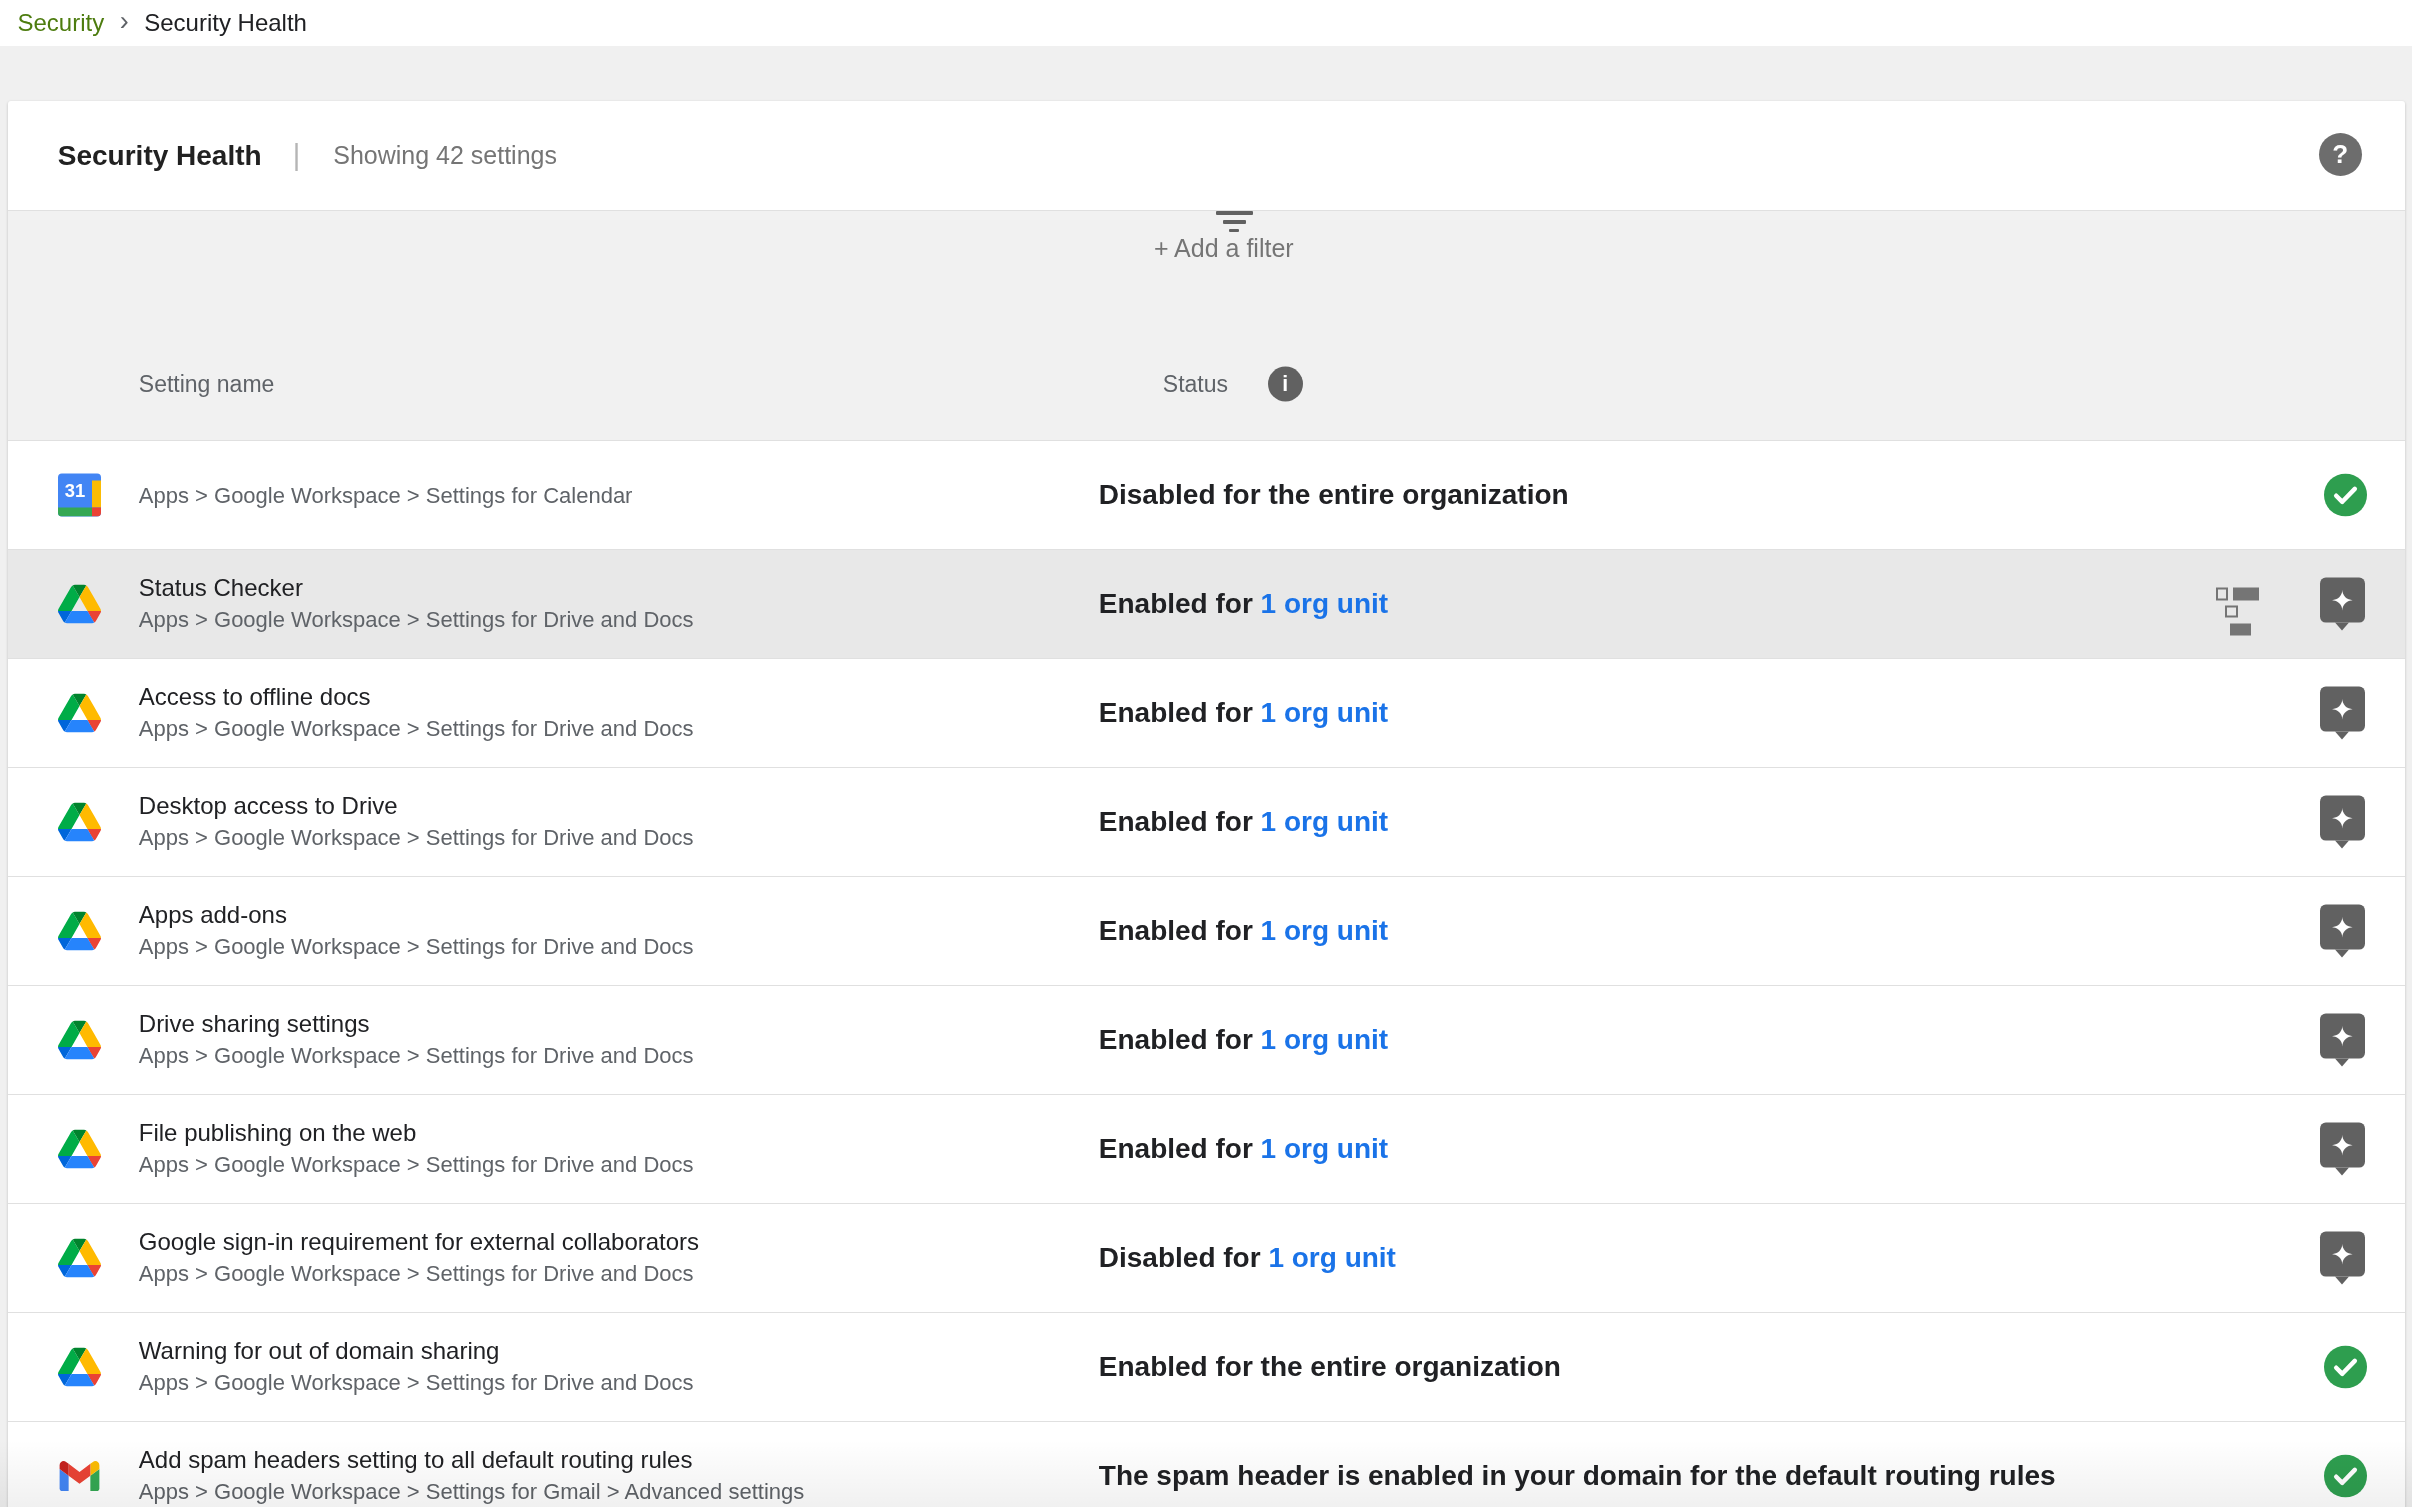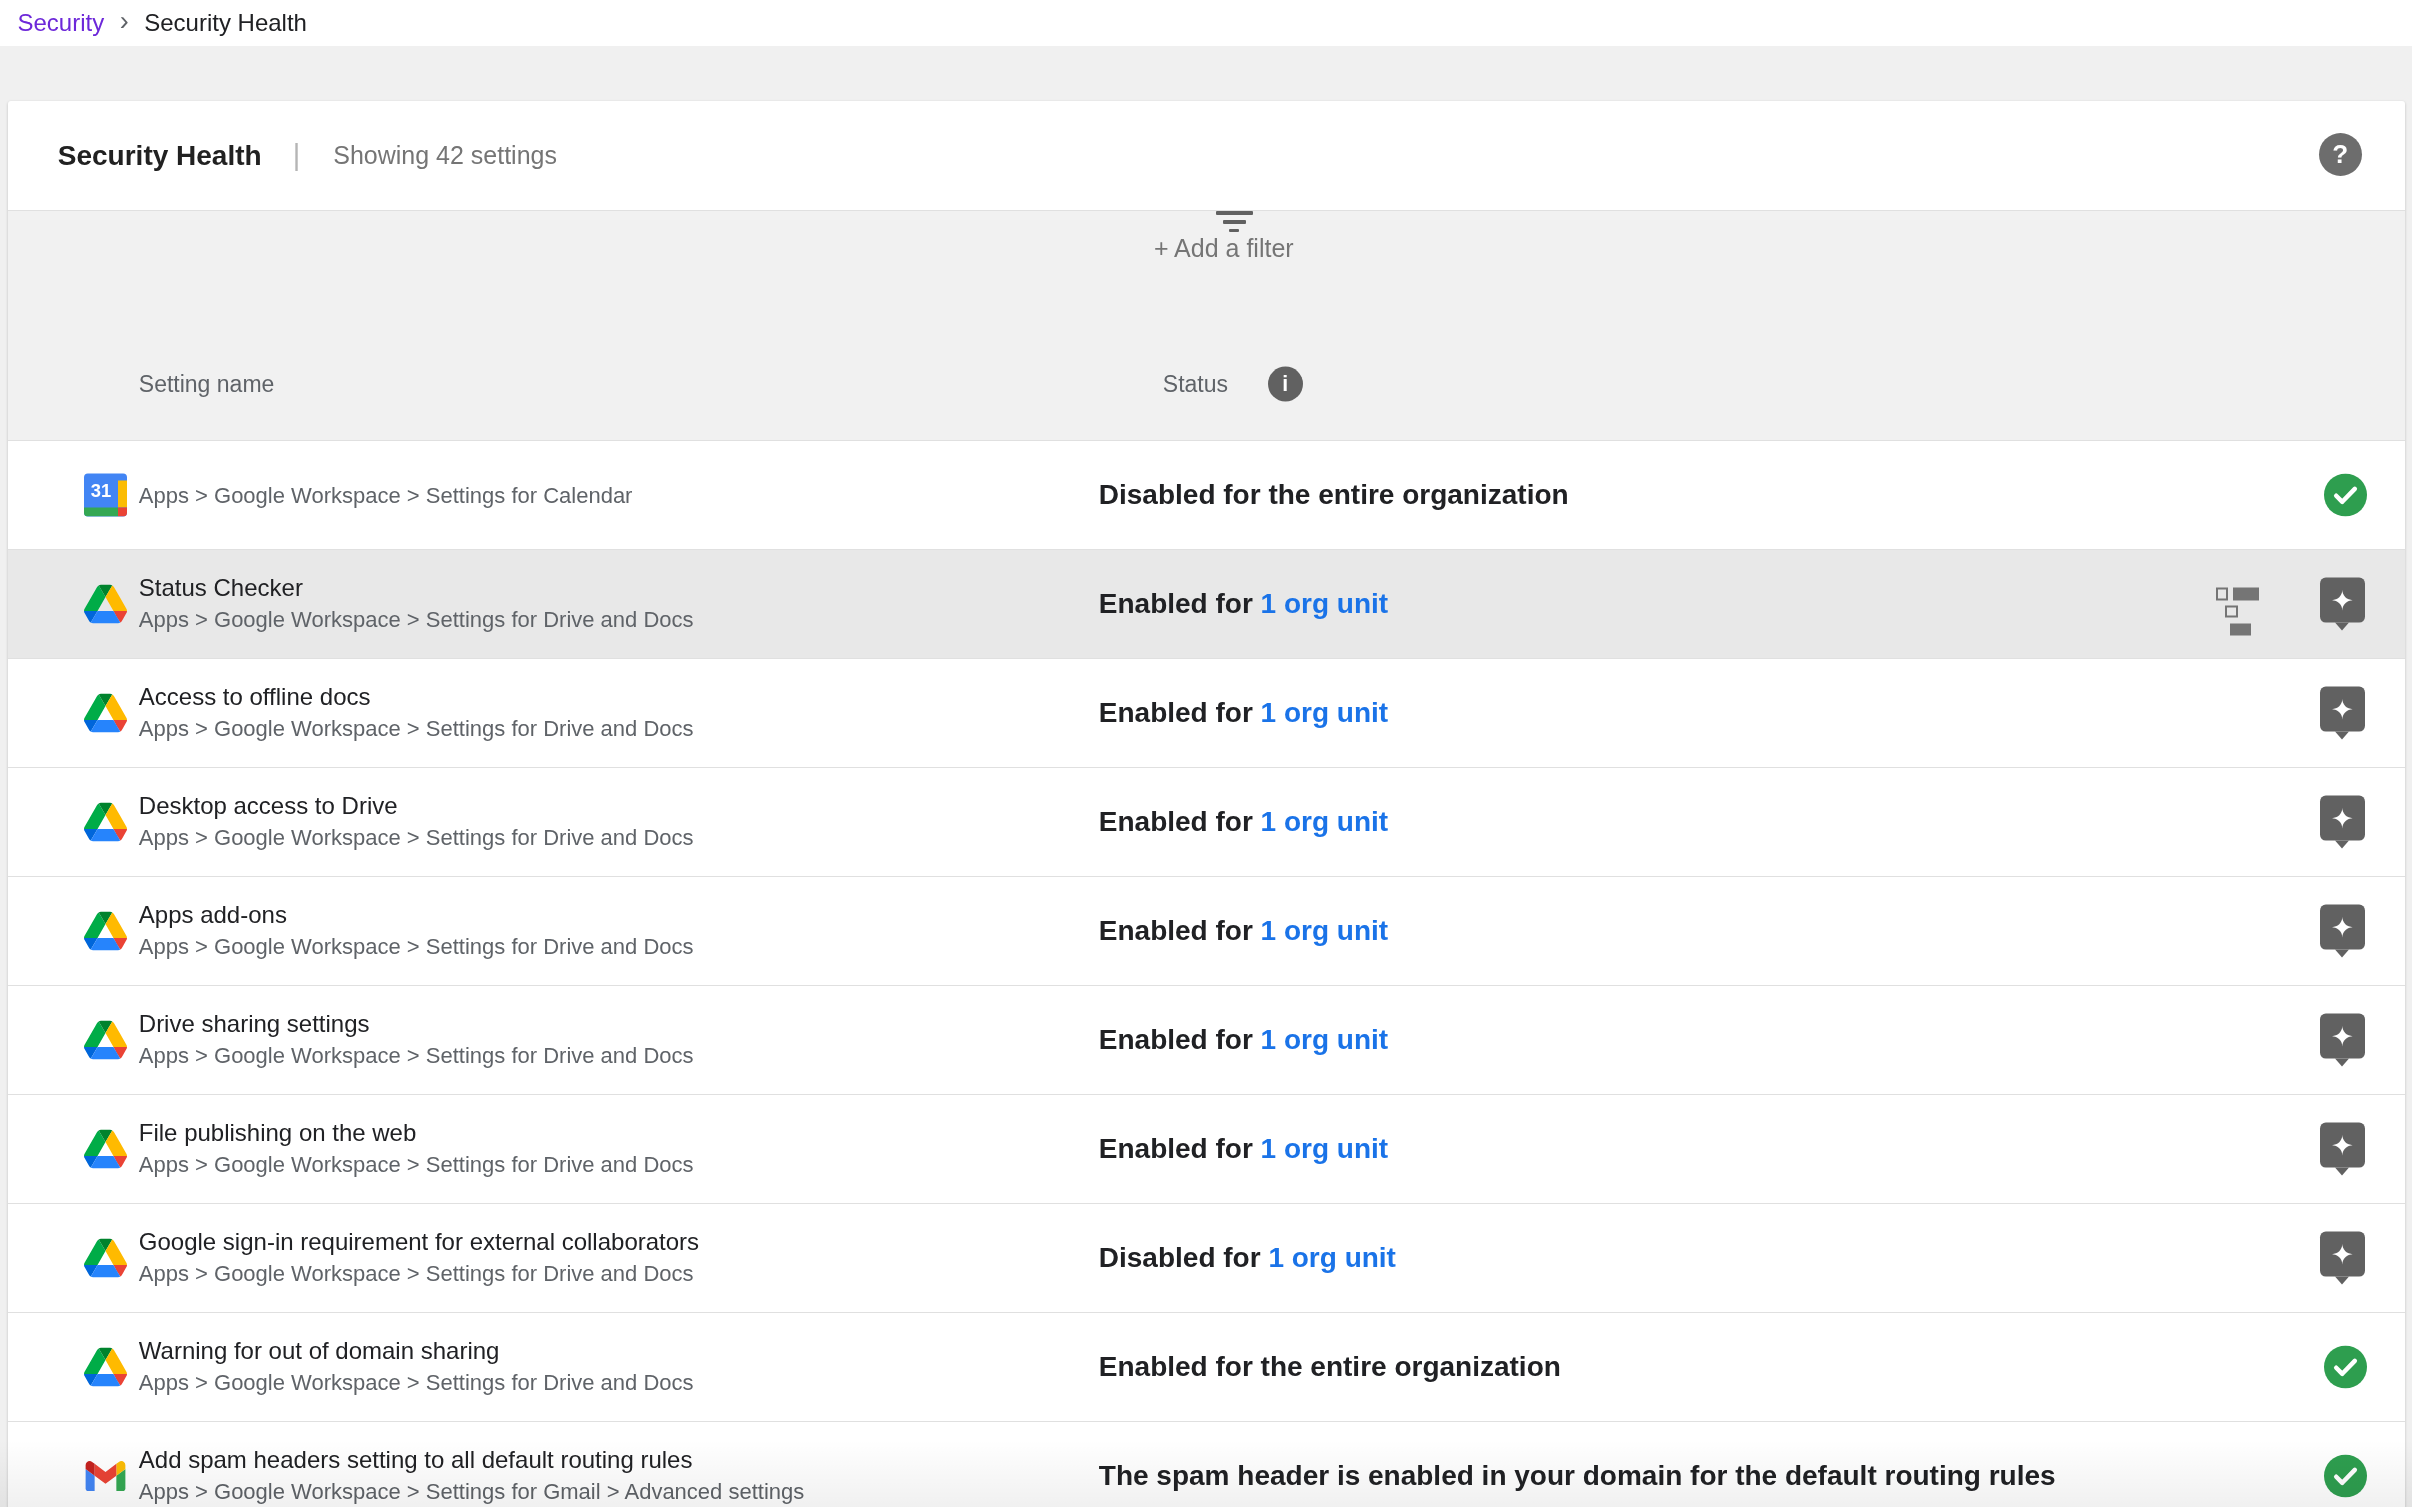--- a/index.html
+++ b/index.html
@@ -11,21 +11,21 @@
     color:#202124;
   }
   
   .breadcrumb-bar {
     position:absolute; top:0; left:0; right:0; height:46px;
     background:#ffffff;
     display:flex; align-items:center;
     padding-left:17.5px;
     font-size:24px;
   }
-  .crumb-parent { color:#6d28d9; cursor:pointer; }
+  .crumb-parent { color:#4d7c0f; cursor:pointer; }
   .crumb-sep { color:#5f6368; font-size:27px; margin:0 15.5px 2.9px 15.5px; }
   .crumb-current { color:#202124; font-weight:500; }
 
   
   .card {
     position:absolute; left:7.8px; top:101px; width:2397px; height:1456px;
     background:#ffffff; border-radius:2.9px;
     box-shadow:0 1px 2.9px rgba(0,0,0,0.22);
     overflow:hidden;
   }
@@ -75,21 +75,21 @@
   }
 
   
   .rows { }
   .row {
     position:relative; height:109px;
     border-top:1px solid #e0e0e0;
     background:#ffffff;
   }
   .row.highlight { background:#e8e8e8; }
-  .app-icon { position:absolute; left:64px; top:50%; transform:translateY(-50%); width:43px; height:43px;padding-left:12px; }
+  .app-icon { position:absolute; left:38px; top:50%; transform:translateY(-50%); width:43px; height:43px;padding-left:12px; }
   .app-icon svg { width:43px; height:43px; display:block; }
   .row-text { position:absolute; left:131px; top:50%; transform:translateY(-50%); }
   .row-title { font-size:24px; color:#202124; line-height:30px; }
   .row-path  { font-size:22px; color:#5f6368; line-height:30px; margin-top:2px; }
   .row-status {
     position:absolute; left:1091px; top:50%; transform:translateY(-50%);
     font-size:28px; color:#202124; white-space:nowrap;font-weight:bold;
   }
   .row-status a { color:#1a73e8; text-decoration:none; cursor:pointer; }
 

